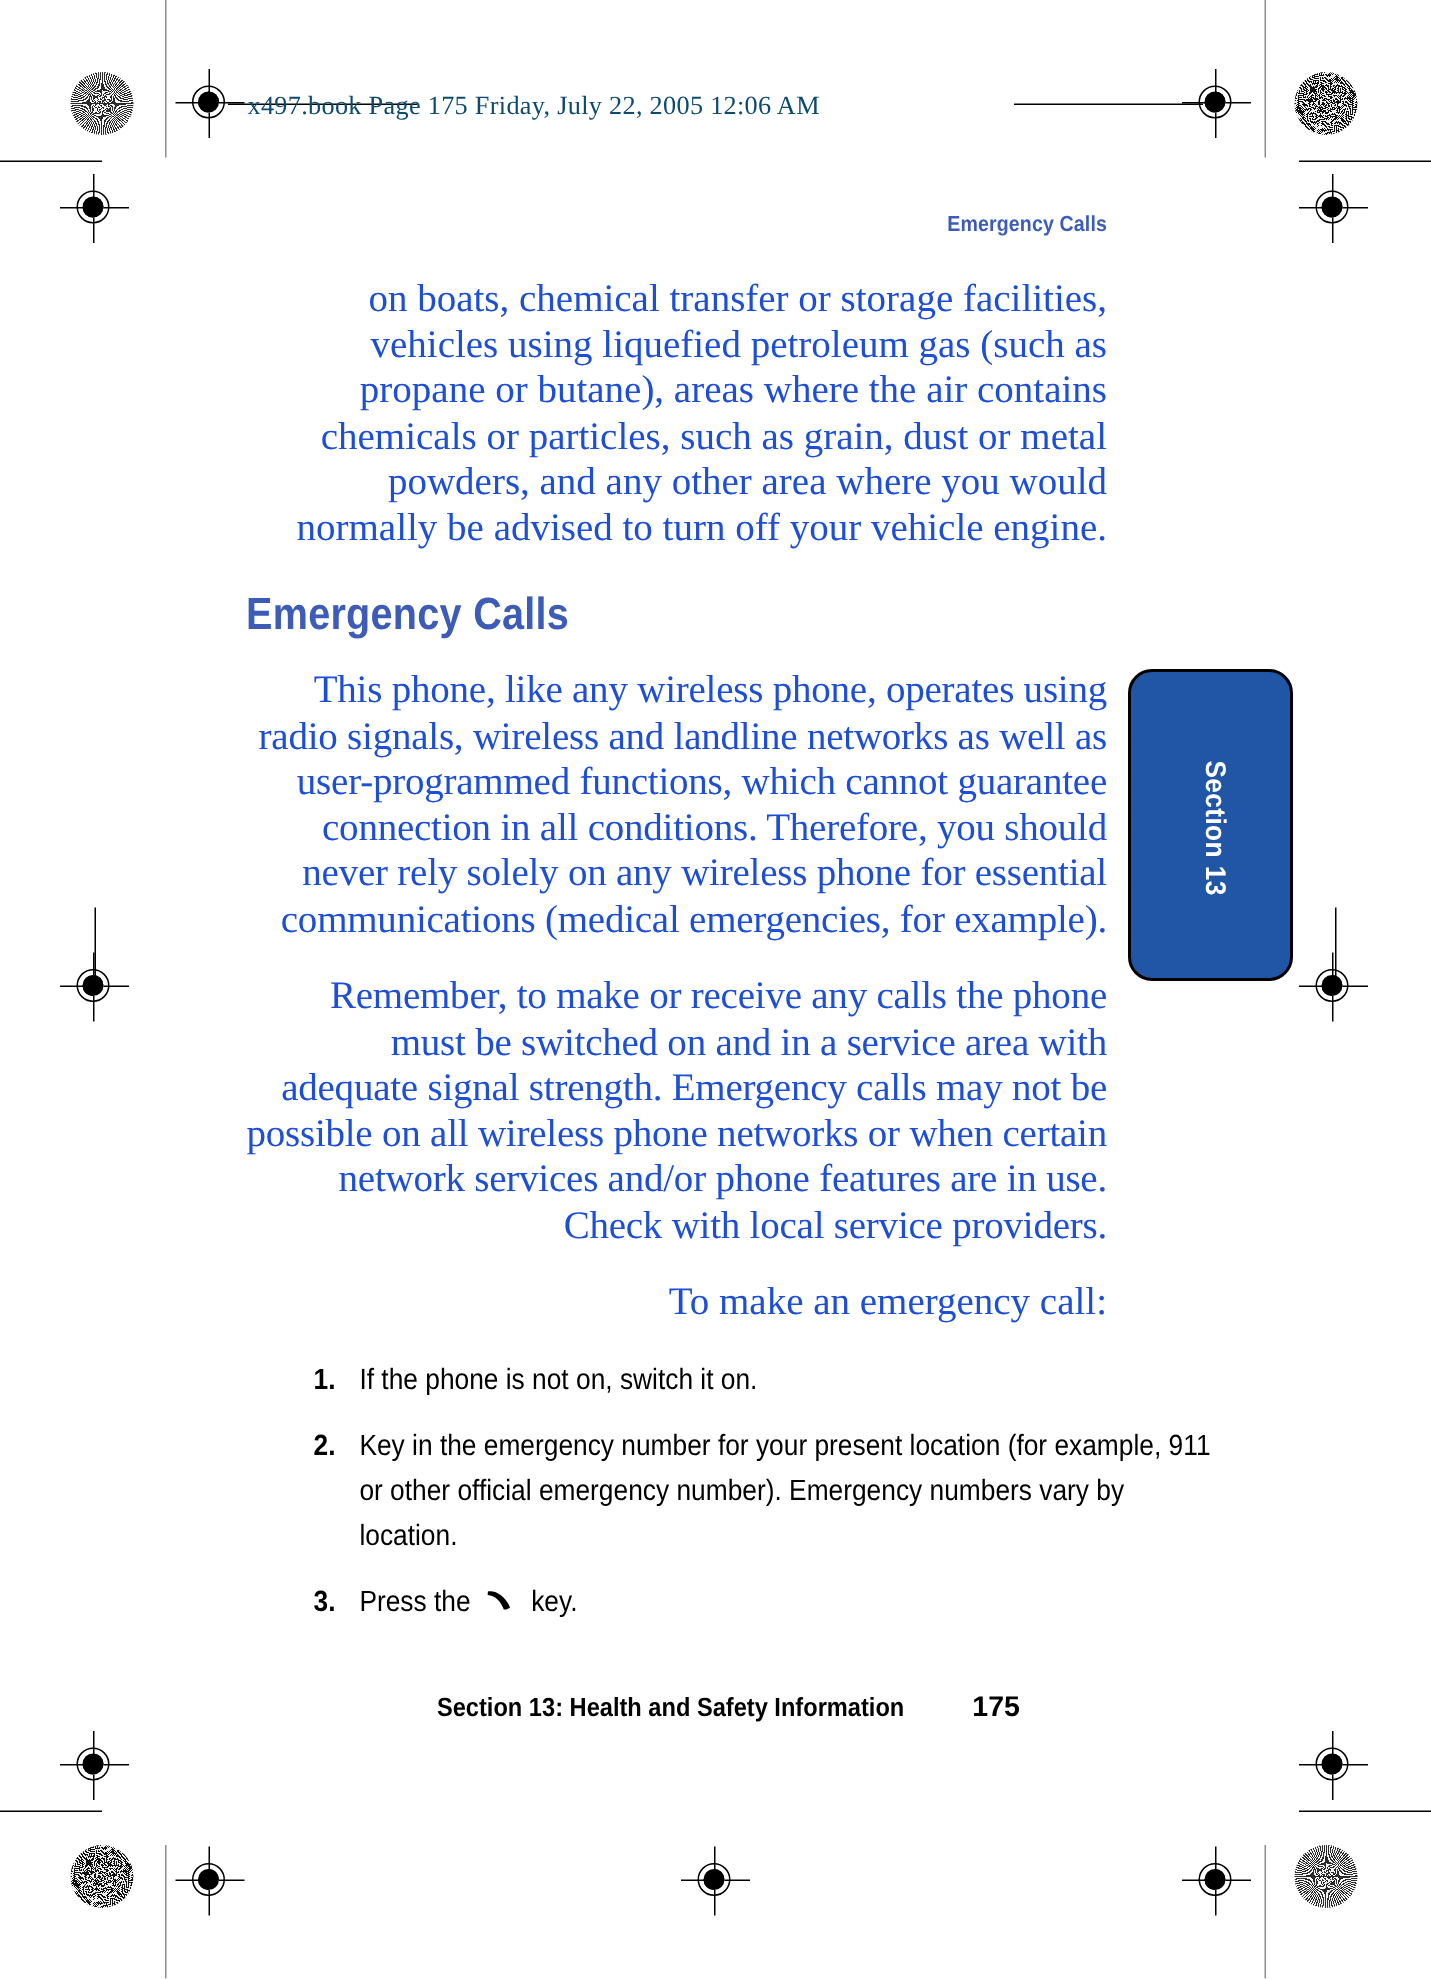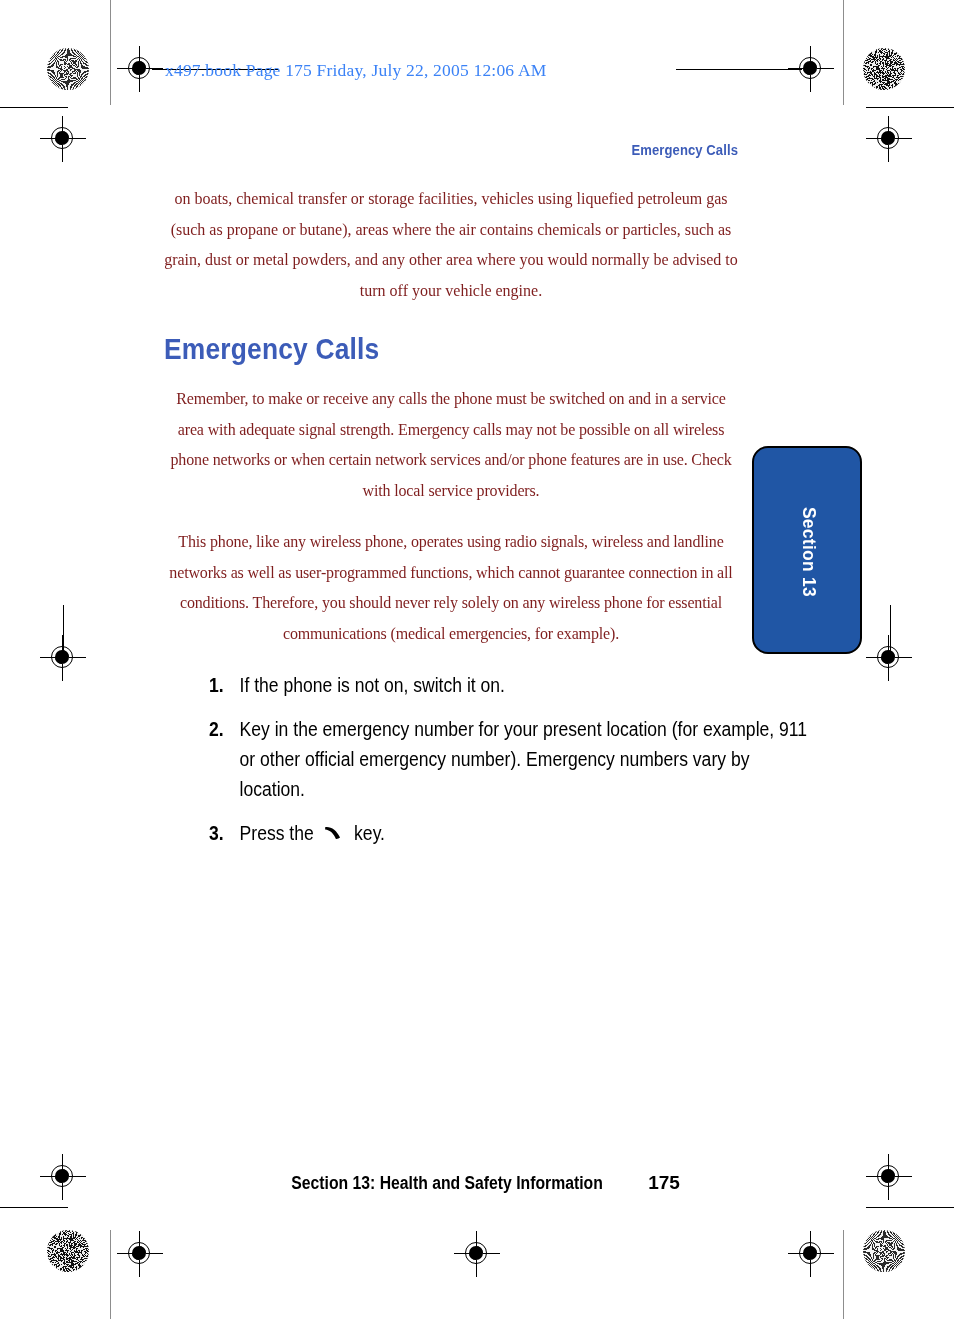--- a/index.html
+++ b/index.html
@@ -82,21 +82,21 @@
 
   
   .sheet-header {
     position: absolute;
     left: 165px;
     top: 60px;
     font-family: "Liberation Serif", serif;
     font-size: 17.5px;
     letter-spacing: .2px;
     white-space: nowrap;
-    color: #3b82f6;
+    color: #0c4a6e;
   }
 
   .content {
     position: absolute;
     left: 164px;
     top: 142px;
     width: 574px;
   }
 
   .running-head {
@@ -106,25 +106,25 @@
     font-size: 14.5px;
     letter-spacing: .1px;
     color: #3c5cb8;
     transform: scaleX(.9);
     transform-origin: right center;
     margin-bottom: 26px;
   }
 
   p.body {
     font-family: "Liberation Serif", serif;
-    font-size: 16px;
+    font-size: 26px;
     line-height: 30.5px;
     margin: 0 0 21px 0;
-    color: #7f1d1d;
-    text-align: center;
+    color: #1d4ed8;
+    text-align: right;
   }
   p.body.tight { letter-spacing: -0.15px; }
 
   h2.section-title {
     font-family: "Liberation Sans", sans-serif;
     font-weight: bold;
     font-size: 30px;
     color: #3c5cb8;
     margin: 26px 0 18px 0;
     transform: scaleX(.88);
@@ -165,21 +165,20 @@
   .footer {
     position: absolute;
     left: 0;
     top: 1128px;
     width: 954px;
     text-align: center;
     font-family: "Liberation Sans", sans-serif;
     font-weight: bold;
     font-size: 17.5px;
     color: #000;
-    margin-top: 44px;
   }
   .footer .ftitle {
     display: inline-block;
     transform: scaleX(.9);
     transform-origin: center;
   }
   .footer .fpage {
     display: inline-block;
     margin-left: 28px;
     font-size: 19px;
@@ -317,24 +316,25 @@
 </div>
 
 <div class="content">
 
   <div class="running-head">Emergency Calls</div>
 
   <p class="body">on boats, chemical transfer or storage facilities, vehicles using liquefied petroleum gas (such as propane or butane), areas where the air contains chemicals or particles, such as grain, dust or metal powders, and any other area where you would normally be advised to turn off your vehicle engine.</p>
 
   <h2 class="section-title">Emergency Calls</h2>
 
+  <p class="body tight">This phone, like any wireless phone, operates using radio signals, wireless and landline networks as well as user-programmed functions, which cannot guarantee connection in all conditions. Therefore, you should never rely solely on any wireless phone for essential communications (medical emergencies, for example).</p>
+
   <p class="body tight">Remember, to make or receive any calls the phone must be switched on and in a service area with adequate signal strength. Emergency calls may not be possible on all wireless phone networks or when certain network services and/or phone features are in use. Check with local service providers.</p>
 
-  <p class="body tight">This phone, like any wireless phone, operates using radio signals, wireless and landline networks as well as user-programmed functions, which cannot guarantee connection in all conditions. Therefore, you should never rely solely on any wireless phone for essential communications (medical emergencies, for example).</p>
-
+  <p class="body">To make an emergency call:</p>
 
   <ol class="steps">
     <li>
       <span class="num">1.</span>
       <span>If the phone is not on, switch it on.</span>
     </li>
     <li>
       <span class="num">2.</span>
       <span>Key in the emergency number for your present location (for example, 911 or other official emergency number). Emergency numbers vary by location.</span>
     </li>

